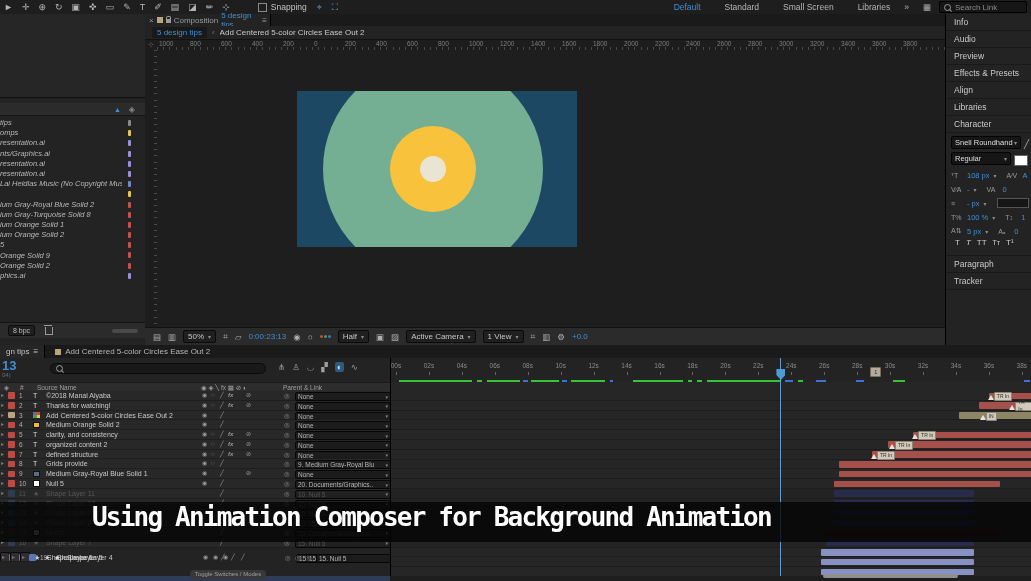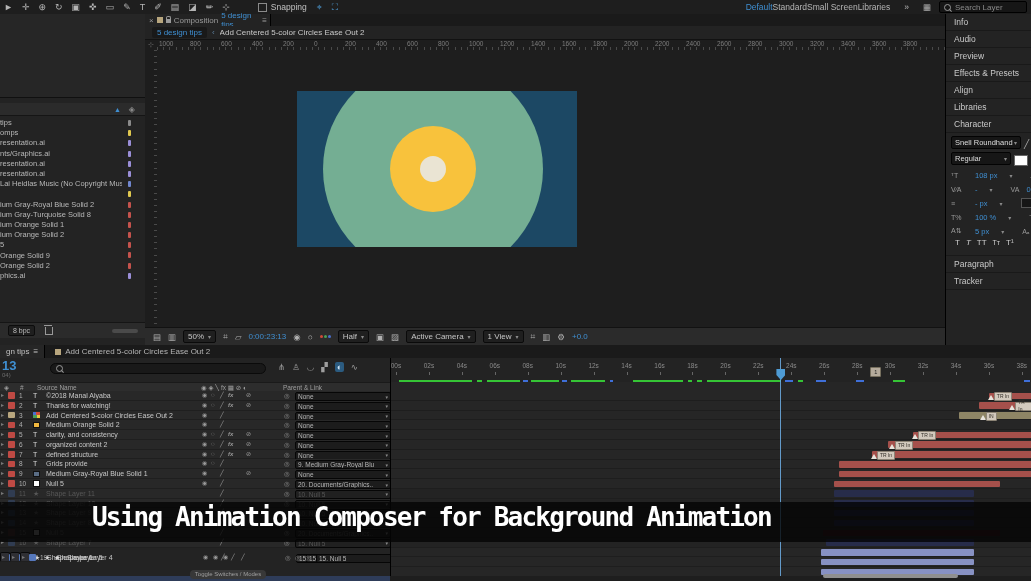--- a/index.html
+++ b/index.html
@@ -23,21 +23,21 @@
   .mag{width:5px;height:5px;border:1px solid #999;border-radius:50%;position:relative;display:inline-block;flex:none;}
   .mag::after{content:"";position:absolute;width:3px;height:1px;background:#999;transform:rotate(45deg);right:-2px;bottom:-1px;}
 
   
   #project{left:0;top:14px;width:145px;height:331px;background:#232323;border-right:1px solid #101010;}
   #proj-preview{left:0;top:0;width:145px;height:83px;background:#262626;border-bottom:1px solid #101010;}
   #proj-head{left:0;top:89px;width:145px;height:13px;background:#2b2b2b;border-bottom:1px solid #151515;
              display:flex;align-items:center;justify-content:flex-end;gap:8px;padding-right:10px;box-sizing:border-box;}
   .sorttri{color:#3f8fd2;font-size:7px;}
   .tagico{color:#8a8a8a;font-size:8px;}
-  #proj-rows{left:0;top:104px;width:145px;}
+  #proj-rows{left:0;top:104px;width:145px;font-style:italic;}
   .prow{height:10.2px;display:flex;align-items:center;position:relative;}
   .pname{font-size:7.5px;color:#b8b8b8;line-height:10px;white-space:nowrap;overflow:hidden;width:122px;}
   .pdash{position:absolute;left:128px;top:2px;width:3px;height:6px;border-radius:1px;}
   #proj-foot{left:0;top:308px;width:145px;height:16px;background:#2b2b2b;border-top:1px solid #151515;
              display:flex;align-items:center;gap:10px;padding-left:8px;box-sizing:border-box;}
   #bpc{font-size:7px;color:#bbb;background:#1f1f1f;border:1px solid #0c0c0c;border-radius:2px;padding:0 4px;line-height:9px;}
   .trash{width:6px;height:7px;border:1px solid #999;border-top:none;position:relative;display:inline-block;}
   .trash::before{content:"";position:absolute;left:-2px;top:-2px;width:8px;height:1px;background:#999;}
   #proj-thumb{position:absolute;left:112px;top:6px;width:26px;height:4px;background:#4a4a4a;border-radius:2px;}
 
@@ -80,21 +80,21 @@
   .spanel{height:16px;line-height:16px;padding-left:8px;font-size:8.5px;color:#c9c9c9;border-bottom:1px solid #191919;background:#232323;white-space:nowrap;overflow:hidden;}
   #charbox{padding:3px 0 3px 5px;border-bottom:1px solid #191919;}
   .chsel{display:flex;align-items:center;background:#161616;border:1px solid #030303;border-radius:2px;height:11px;
          padding:0 3px;font-size:7.5px;color:#ddd;margin-bottom:3px;white-space:nowrap;overflow:hidden;}
   .chsel .car{margin-left:auto;}
   #fontrow{display:flex;align-items:center;gap:3px;}
   #fontrow .chsel{width:62px;}
   #stylerow{display:flex;align-items:center;gap:3px;}
   #stylerow .chsel{width:52px;}
   .swatch{width:12px;height:9px;background:#fff;border:1px solid #666;flex:none;}
-  .chrow{display:flex;align-items:center;height:14px;font-size:7.5px;gap:10px;white-space:nowrap;overflow:hidden;}
+  .chrow{display:flex;align-items:center;height:14px;font-size:7.5px;gap:2px;white-space:nowrap;overflow:hidden;}
   .chico{color:#9a9a9a;font-size:7px;width:14px;flex:none;}
   .chval{color:#3f8fd2;}
   .chrow .car{margin:0 2px;}
   .chright{margin-left:6px;display:flex;align-items:center;gap:2px;}
   .rinput{width:30px;height:8px;background:#161616;border:1px solid #555;}
   #stylebtns{display:flex;gap:6px;align-items:baseline;color:#cfcfcf;font-size:8px;height:14px;padding-left:4px;}
   #stylebtns .i{font-style:italic;} #stylebtns .sc{font-size:7px;}
 
   
   #timeline{left:0;top:345px;width:1031px;height:236px;background:#232323;}
@@ -181,32 +181,32 @@
         <span class="tool">✏</span>
         <span class="tool">⊹</span>
       </div>
     <div id="snapwrap">
       <span class="cbx"></span>
       <span>Snapping</span>
       <span class="snapico">⌖</span>
       <span class="snapico">⛶</span>
     </div>
     <div id="wsbar">
-      <span id="ws-list" style="display:flex;gap:0;">
+      <span id="ws-list" style="display:flex;gap:24px;">
           <span class="ws active">Default</span>
           <span class="ws">Standard</span>
           <span class="ws">Small Screen</span>
           <span class="ws">Libraries</span>
         </span>
       <span>»</span>
       <span class="cico">▦</span>
     </div>
     <div id="tb-search">
       <span class="mag"></span>
-      <span>Search Layer</span>
+      <span>Search Link</span>
     </div>
   </div>
 
   <div id="project" class="abs">
     <div id="proj-preview" class="abs"></div>
     <div id="proj-head" class="abs">
       <span class="sorttri">▲</span>
       <span class="tagico">◈</span>
     </div>
     <div id="proj-rows" class="abs">

